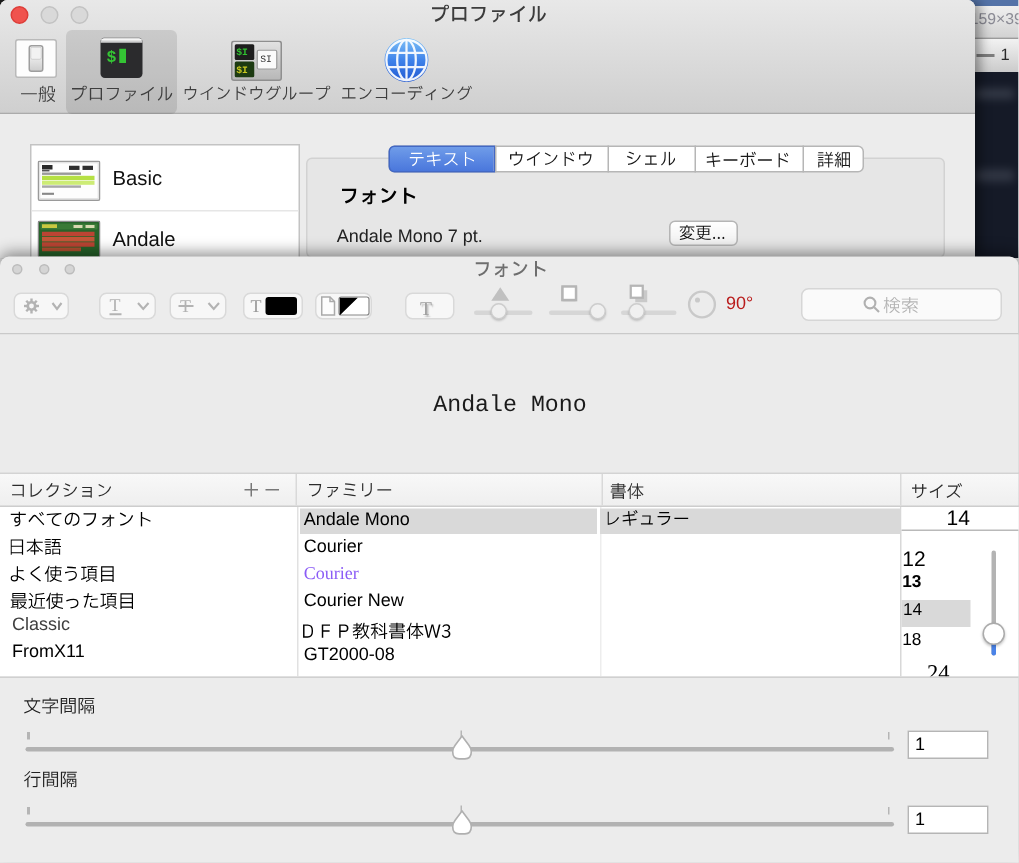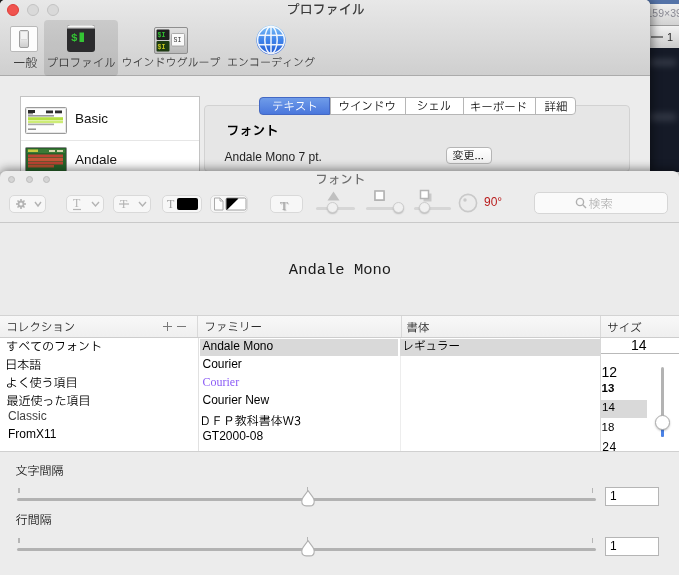--- a/index.html
+++ b/index.html
@@ -278,21 +278,21 @@
 <svg style="position:absolute;left:404.5px;top:169.5px;" width="54.3" height="11.0" viewBox="2.5 -9.9 54.3 11.0">
       <path d="M2.5 -0.0V-8.8H3.3V-0.9Q5.2 -1.1 6.9 -2.3Q8.5 -3.4 9.5 -5.3L10.2 -4.8Q9.1 -2.8 7.3 -1.6Q5.5 -0.3 3.3 -0.0Z M21.5 -9.9Q22.1 -9.0 22.6 -8.1L22.0 -7.8Q21.4 -8.9 20.9 -9.6ZM20.8 -7.2Q20.4 -8.1 19.7 -9.0L20.3 -9.3Q21.0 -8.3 21.4 -7.5ZM17.6 -3.6 21.8 -4.0 21.9 -3.2 17.7 -2.8 18.0 0.4 17.2 0.6 16.9 -2.7 12.7 -2.3 12.6 -3.1 16.8 -3.5 16.5 -5.9 12.7 -5.5 12.6 -6.3 16.4 -6.7 16.2 -9.1 17.0 -9.2 17.2 -6.8 20.5 -7.2 20.6 -6.3 17.3 -6.0Z M32.7 -1.0V-0.2H24.8V-1.0H30.0Q30.4 -3.2 30.5 -5.5H25.6V-6.2H31.3Q31.3 -3.7 30.9 -1.0Z M37.0 -8.6H43.6V-7.8H37.0ZM35.9 -5.9H44.4Q44.3 -3.4 42.8 -1.9Q41.3 -0.4 38.7 0.2L38.3 -0.6Q40.6 -1.1 41.9 -2.2Q43.1 -3.3 43.4 -5.0H35.9Z M56.4 -3.9H47.1V-4.8H56.4Z" fill="#000000"></path>
     </svg>
 <div class="abs" style="left:601px;top:167px;width:78px;height:16.5px;background:#fff;border-bottom:1px solid #b9b9b9"></div>
 <div style="position:absolute;left:631px;top:167.5px;font-family:'Liberation Sans', sans-serif;font-size:14px;font-weight:normal;color:#000;line-height:1;letter-spacing:0px;white-space:pre">14</div>
 <div style="position:absolute;left:601.5px;top:194.8px;font-family:'Liberation Sans', sans-serif;font-size:14px;font-weight:normal;color:#000;line-height:1;letter-spacing:0px;white-space:pre">12</div>
 <div style="position:absolute;left:601.5px;top:212.8px;font-family:'Liberation Sans', sans-serif;font-size:11.5px;font-weight:bold;color:#000;line-height:1;letter-spacing:0px;white-space:pre">13</div>
 <div style="position:absolute;left:601.5px;top:251.8px;font-family:'Liberation Sans', sans-serif;font-size:11.5px;font-weight:normal;color:#000;line-height:1;letter-spacing:0px;white-space:pre">18</div>
 <div class="abs" style="left:600.5px;top:229.5px;width:46.5px;height:18px;background:#d9d9d9"></div>
 <div style="position:absolute;left:602px;top:231.8px;font-family:'Liberation Sans', sans-serif;font-size:11.5px;font-weight:normal;color:#000;line-height:1;letter-spacing:0px;white-space:pre">14</div>
-<div style="position:absolute;left:602px;top:271.3px;font-family:Liberation Mono, monospace;font-size:12px;font-weight:normal;color:#000;line-height:1;letter-spacing:0px;white-space:pre">24</div>
+<div style="position:absolute;left:618px;top:271.3px;font-family:Liberation Serif, serif;font-size:15px;font-weight:normal;color:#000;line-height:1;letter-spacing:0px;white-space:pre">24</div>
 <div class="abs" style="left:661px;top:196px;width:3px;height:70px;border-radius:1.5px;background:#b3b3b3"></div>
 <div class="abs" style="left:661px;top:257px;width:3px;height:9px;border-radius:1.5px;background:#4a83e8"></div>
 <div class="abs" style="left:655px;top:244.5px;width:15px;height:15px;border-radius:50%;background:#fff;border:1px solid #ababab;box-shadow:0 1px 2px rgba(0,0,0,.25)"></div>
 <div class="abs" style="left:0;top:280px;width:679px;height:124px;background:#ececec;border-top:1px solid #d0d0d0"></div>
 <svg style="position:absolute;left:16.0px;top:294.0px;" width="47.4" height="11.4" viewBox="0.5 -10.0 47.4 11.4">
       <path d="M11.1 0.7Q7.9 -0.4 6.0 -1.8Q4.1 -0.4 0.9 0.7L0.5 -0.0Q2.1 -0.6 3.3 -1.1Q4.4 -1.7 5.3 -2.4Q3.0 -4.4 2.4 -7.4H0.7V-8.1H5.5V-9.9H6.3V-8.1H11.3V-7.4H9.3Q9.0 -5.8 8.3 -4.6Q7.7 -3.3 6.6 -2.4Q8.4 -1.1 11.5 -0.0ZM3.3 -7.4Q3.5 -6.0 4.2 -4.9Q4.9 -3.8 6.0 -2.9Q6.9 -3.7 7.6 -4.8Q8.2 -6.0 8.5 -7.4Z M22.4 -7.9H13.6V-6.2H12.9V-8.6H17.5V-10.0H18.3V-8.6H23.1V-6.2H22.4ZM23.4 -3.5V-2.8H18.4V-0.1Q18.4 0.3 18.2 0.5Q18.0 0.7 17.6 0.7H15.3L15.1 -0.0H17.7V-2.8H12.6V-3.5H17.7V-4.5Q19.4 -5.2 20.4 -6.0H14.4V-6.7H21.4V-6.0Q20.9 -5.5 20.1 -5.0Q19.4 -4.5 18.4 -4.1V-3.5Z M25.0 -9.6H29.3V-5.6H25.8V0.8H25.0ZM30.5 -9.6H35.0V-0.1Q35.0 0.3 34.8 0.5Q34.6 0.6 34.2 0.6H32.4L32.3 -0.0H34.2V-5.6H30.5ZM25.8 -8.0H28.6V-9.0H25.8ZM31.2 -8.0H34.2V-9.0H31.2ZM25.8 -6.3H28.6V-7.4H25.8ZM31.2 -6.3H34.2V-7.4H31.2ZM27.5 -4.6H32.4V-0.4H28.2V0.3H27.5ZM31.7 -2.9V-4.0H28.2V-2.9ZM28.2 -2.3V-1.0H31.7V-2.3Z M40.3 -9.6V-9.1Q40.1 -8.4 39.7 -7.5Q39.4 -6.6 39.0 -6.0Q39.5 -5.4 39.9 -4.7Q40.2 -4.0 40.2 -3.3Q40.2 -2.4 39.9 -2.0Q39.5 -1.5 38.9 -1.5H38.2L38.1 -2.3H38.6Q39.1 -2.3 39.3 -2.6Q39.5 -2.8 39.5 -3.4Q39.5 -3.9 39.1 -4.6Q38.8 -5.3 38.1 -5.9Q38.6 -6.7 39.0 -7.5Q39.3 -8.4 39.5 -9.0H37.7V0.9H36.9V-9.6ZM40.7 -9.0V-9.6H47.5V-9.0ZM41.2 -5.8V-8.2H46.7V-5.8ZM41.9 -6.4H46.0V-7.6H41.9ZM40.8 0.9V-4.9H47.2V-0.0Q47.2 0.3 47.0 0.5Q46.8 0.7 46.4 0.7H45.3L45.1 0.1H46.5V-2.6H45.2Q44.8 -2.6 44.6 -2.8Q44.4 -2.9 44.4 -3.4V-4.3H43.5V-4.2Q43.5 -3.5 43.1 -3.0Q42.8 -2.4 41.9 -2.0L41.6 -2.6Q42.3 -2.9 42.6 -3.3Q42.9 -3.6 42.9 -4.2V-4.3H41.5V0.9ZM46.5 -3.1V-4.3H45.1V-3.4Q45.1 -3.3 45.1 -3.2Q45.2 -3.1 45.4 -3.1ZM45.7 -2.0V-1.4H44.3V0.6H43.6V-1.4H42.3V-2.0Z" fill="#222222"></path>
     </svg>
 <div class="abs" style="left:17px;top:327.5px;width:579px;height:3px;border-radius:1.5px;background:#b2b2b2"></div>
 <div class="abs" style="left:18px;top:317.0px;width:1.5px;height:5px;background:#b5b5b5"></div>
 <div class="abs" style="left:591.5px;top:317.0px;width:1.5px;height:5px;background:#b5b5b5"></div>

